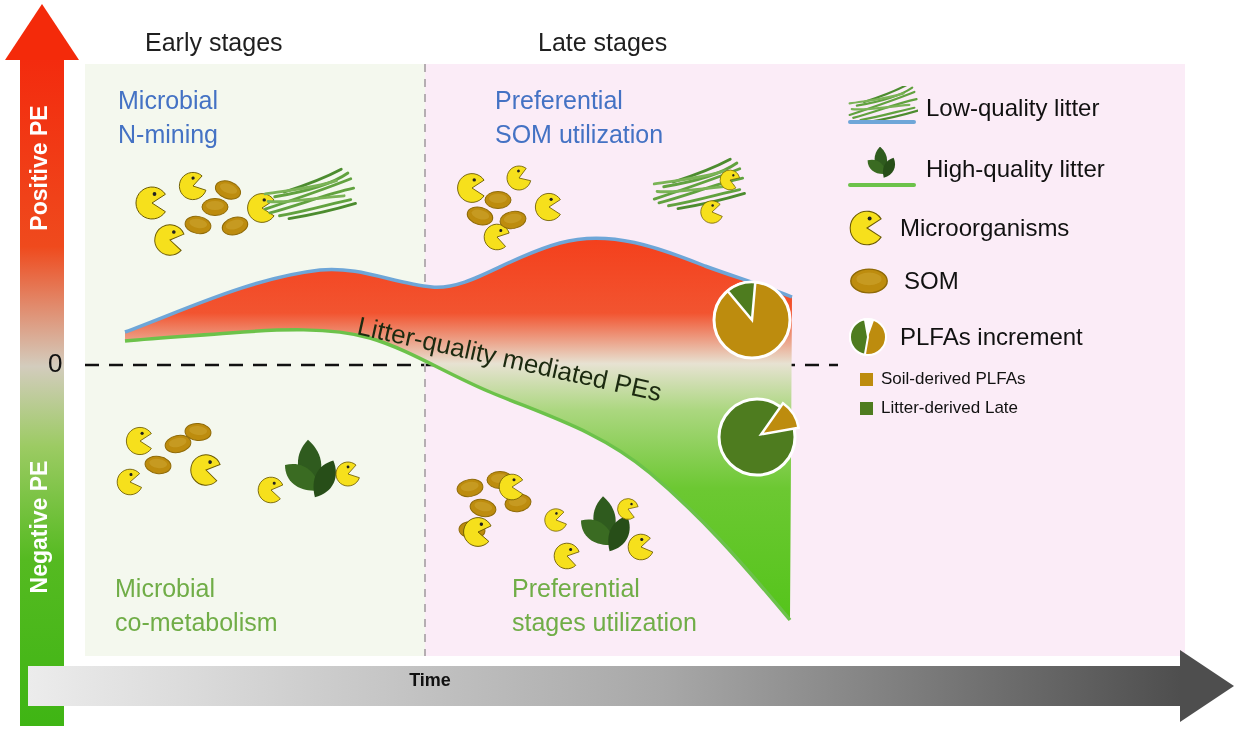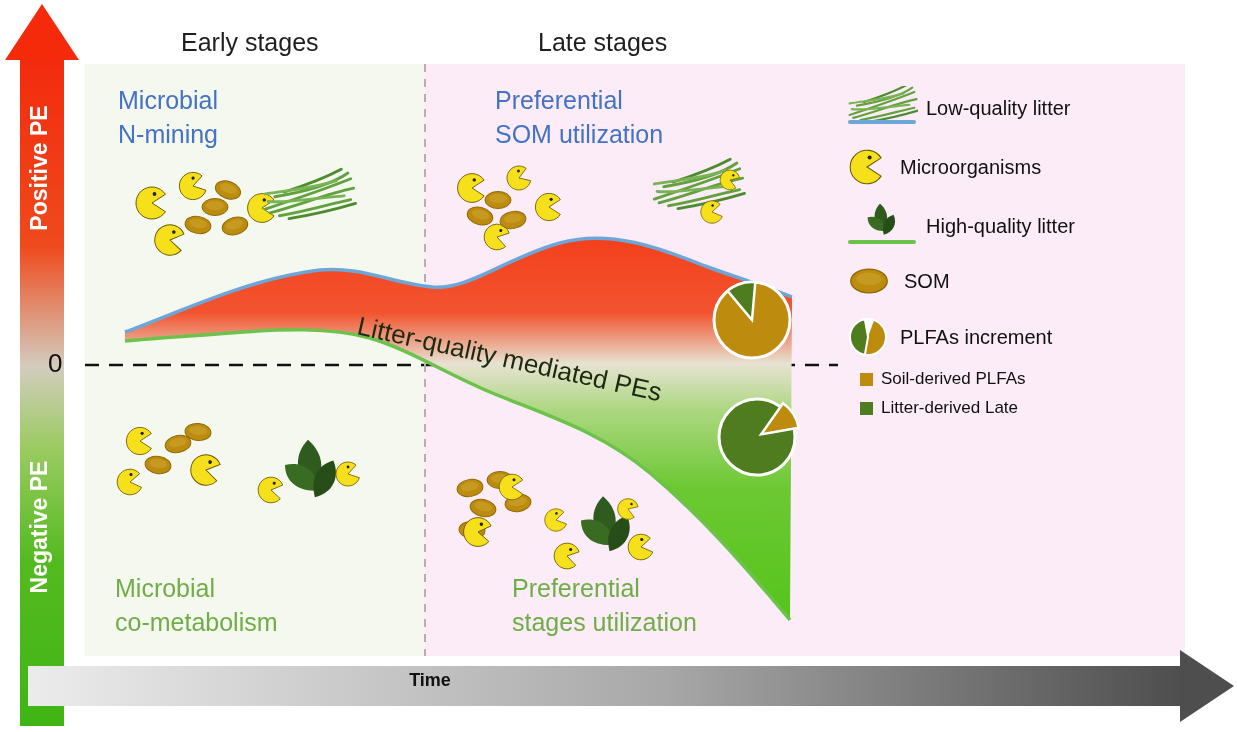--- a/index.html
+++ b/index.html
@@ -19,35 +19,35 @@
   .vlabel.neg{top:512px;}
   
   .xaxis-shaft{position:absolute;left:28px;top:666px;width:1154px;height:40px;
      background:linear-gradient(to right,#ececec 0%,#a8a8a8 55%,#4e4e4e 100%);}
   .xaxis-head{position:absolute;left:1180px;top:650px;width:0;height:0;
      border-top:36px solid transparent;border-bottom:36px solid transparent;border-left:54px solid #4e4e4e;}
   .xaxis-label{position:absolute;left:360px;top:670px;width:140px;text-align:center;
      font-size:18px;font-weight:bold;color:#111;}
   
   .stage{position:absolute;top:28px;font-size:25px;color:#1f1f1f;}
-  .stage.early{left:145px;margin-left:36px;}
+  .stage.early{left:145px;}
   .stage.late{left:538px;}
   
   .quad{position:absolute;font-size:25px;line-height:1.35;}
   .quad span{display:block;}
   .quad.blue{color:#4472c4;}
   .quad.green{color:#70ad47;}
   .quad.tl{left:118px;top:84px;width:195px;}
   .quad.tr{left:495px;top:84px;width:240px;}
   .quad.bl{left:115px;top:572px;width:230px;}
   .quad.br{left:512px;top:572px;width:240px;}
   .zero{position:absolute;left:48px;top:348px;font-size:26px;color:#111;}
   
   .legend{position:absolute;left:846px;top:86px;width:350px;display:flex;flex-direction:column;gap:17px;}
-  .legend-row{display:flex;align-items:center;gap:8px;font-size:20px;color:#111;}
+  .legend-row{display:flex;align-items:center;gap:8px;font-size:24px;color:#111;}
   .legend-row .ic{flex:0 0 auto;}
   .legend-sub{display:flex;align-items:center;gap:8px;font-size:17px;color:#111;margin-left:14px;margin-top:-8px;}
   .swatch{width:13px;height:13px;display:inline-block;}
   .swatch.olive{background:#bd8c0e;}
   .swatch.green{background:#4e7c1f;}
 </style>
 </head>
 <body>
 
 <div class="canvas">
@@ -216,31 +216,31 @@
 
   <div class="legend">
     <div class="legend-row">
       <svg class="ic" width="72" height="44">
         <use href="#grass" transform="translate(36,16) scale(0.72)"></use>
         <line x1="4" y1="36" x2="68" y2="36" stroke="#6ea6d8" stroke-width="4" stroke-linecap="round"></line>
       </svg>
       <span>Low-quality litter</span>
     </div>
     <div class="legend-row">
-      <svg class="ic" width="46" height="40">
-        <use href="#pacman" transform="translate(21,20) scale(1.05)"></use>
-      </svg>
-      <span>Microorganisms</span>
-    </div>
-    <div class="legend-row">
       <svg class="ic" width="72" height="44">
         <use href="#leaf" transform="translate(34,17) scale(0.62)"></use>
         <line x1="4" y1="38" x2="68" y2="38" stroke="#6cc24a" stroke-width="4" stroke-linecap="round"></line>
       </svg>
       <span>High-quality litter</span>
+    </div>
+    <div class="legend-row">
+      <svg class="ic" width="46" height="40">
+        <use href="#pacman" transform="translate(21,20) scale(1.05)"></use>
+      </svg>
+      <span>Microorganisms</span>
     </div>
     <div class="legend-row">
       <svg class="ic" width="50" height="32">
         <use href="#som" transform="translate(23,16) scale(1.4)"></use>
       </svg>
       <span>SOM</span>
     </div>
     <div class="legend-row">
       <svg class="ic" width="46" height="46">
         <circle cx="22" cy="23" r="18" fill="#bd8c0e" stroke="#ffffff" stroke-width="2"></circle>

